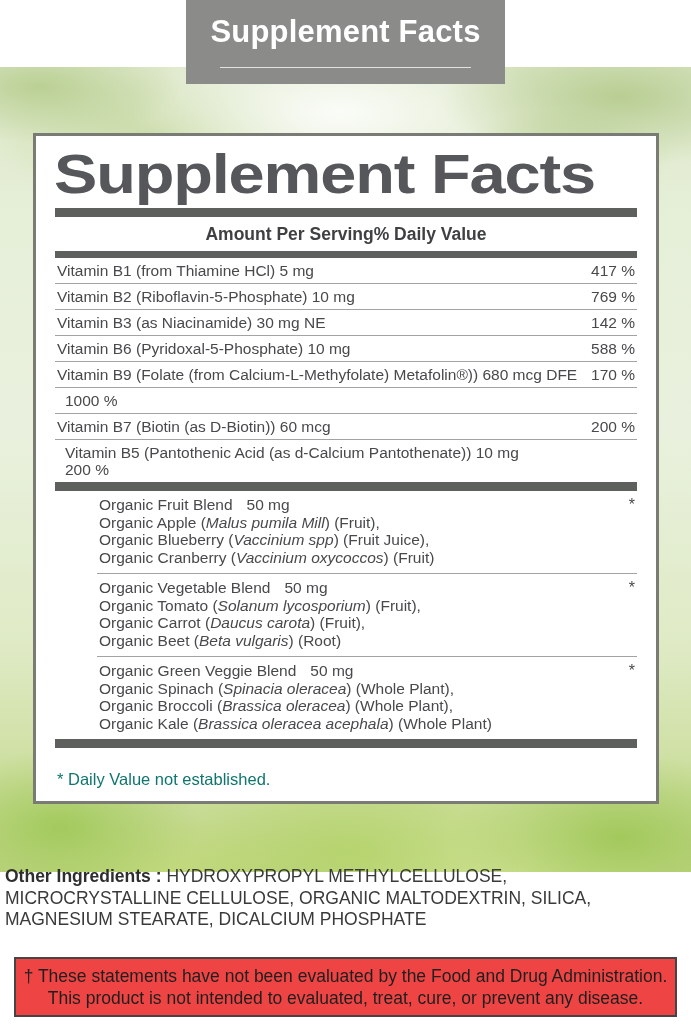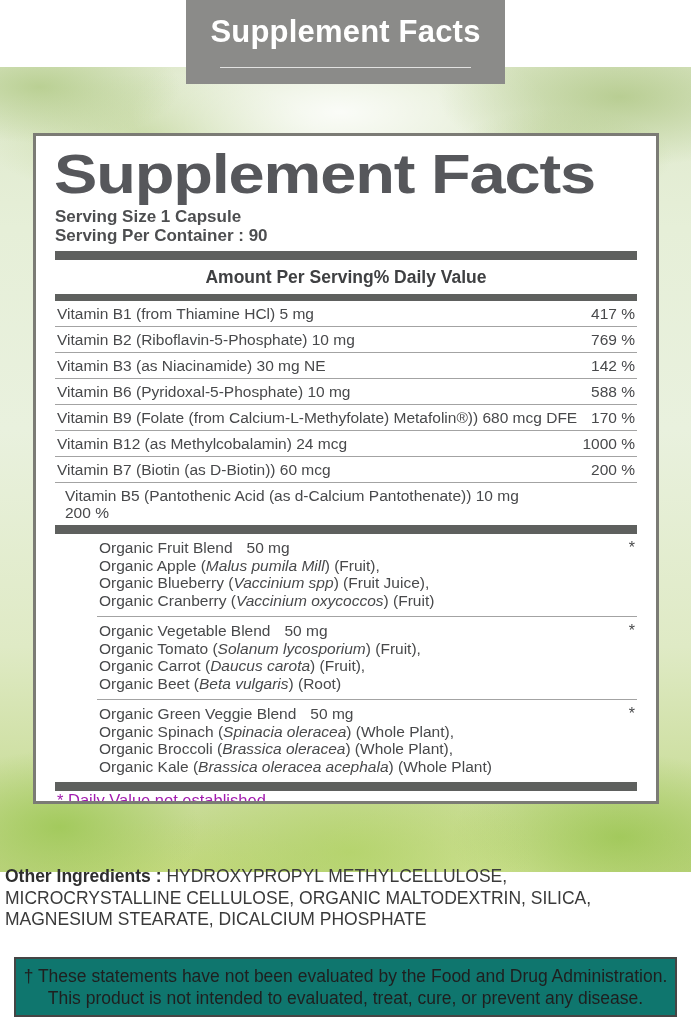--- a/index.html
+++ b/index.html
@@ -128,42 +128,42 @@
   .blend:last-of-type { border-bottom: none; }
   .blend-title-row {
     display: flex;
     justify-content: space-between;
     align-items: baseline;
   }
   .blend-amount { margin-left: 14px; }
   .blend-dv { font-size: 16px; }
   .latin { font-style: italic; text-align: center; }
   .footnote {
-    padding: 0 2px;
+    padding: 22px 2px;
     font-size: 16.5px;
-    color: #a21caf;
+    color: #0f766e;
   }
 
   
   .other-ingredients {
     position: absolute;
     left: 5px; top: 866px;
     width: 682px;
     font-size: 17.5px;
     line-height: 21.5px;
     color: #3a3a3a;
     z-index: 2;
   }
   .other-ingredients .lbl { font-weight: 700; color: #2e2e2e; }
   .disclaimer-box {
     position: absolute;
     left: 14px; top: 957px;
     width: 663px; height: 60px;
     border: 2px solid #454545;
-    background: #0f766e;
+    background: #ef4444;
     display: flex;
     flex-direction: column;
     align-items: center;
     justify-content: center;
     text-align: center;
     font-size: 17.5px;
     line-height: 22px;
     color: #1f1f1f;
     z-index: 2;
   }
@@ -177,24 +177,20 @@
 
   <div class="top-banner">
     <span>Supplement Facts</span>
     <span class="underline"></span>
   </div>
 
   <div class="panel">
     <div>
       <span class="panel-title">Supplement Facts</span>
     </div>
-    <div class="serving-block">
-      <div class="serving-line">Serving Size  1 Capsule</div>
-      <div class="serving-line">Serving Per Container : 90</div>
-    </div>
 
     <div class="bar b1"></div>
 
     <div class="hdr-row">
       <span>Amount Per Serving</span>
       <span>% Daily Value</span>
     </div>
 
     <div class="bar b2"></div>
 
@@ -213,21 +209,20 @@
         </div>
         <div class="vit-row">
           <span>Vitamin B6 (Pyridoxal-5-Phosphate)  10 mg</span>
           <span class="dv">588 %</span>
         </div>
         <div class="vit-row">
           <span>Vitamin B9 (Folate (from Calcium-L-Methyfolate) Metafolin®))  680 mcg DFE</span>
           <span class="dv">170 %</span>
         </div>
         <div class="vit-row">
-          <span>Vitamin B12 (as Methylcobalamin)  24 mcg</span>
           <span class="dv">1000 %</span>
         </div>
         <div class="vit-row">
           <span>Vitamin B7 (Biotin (as D-Biotin))  60 mcg</span>
           <span class="dv">200 %</span>
         </div>
         <div class="vit-row">
           <span>Vitamin B5 (Pantothenic Acid (as d-Calcium Pantothenate))  10 mg</span>
           <span class="dv">200 %</span>
         </div>

